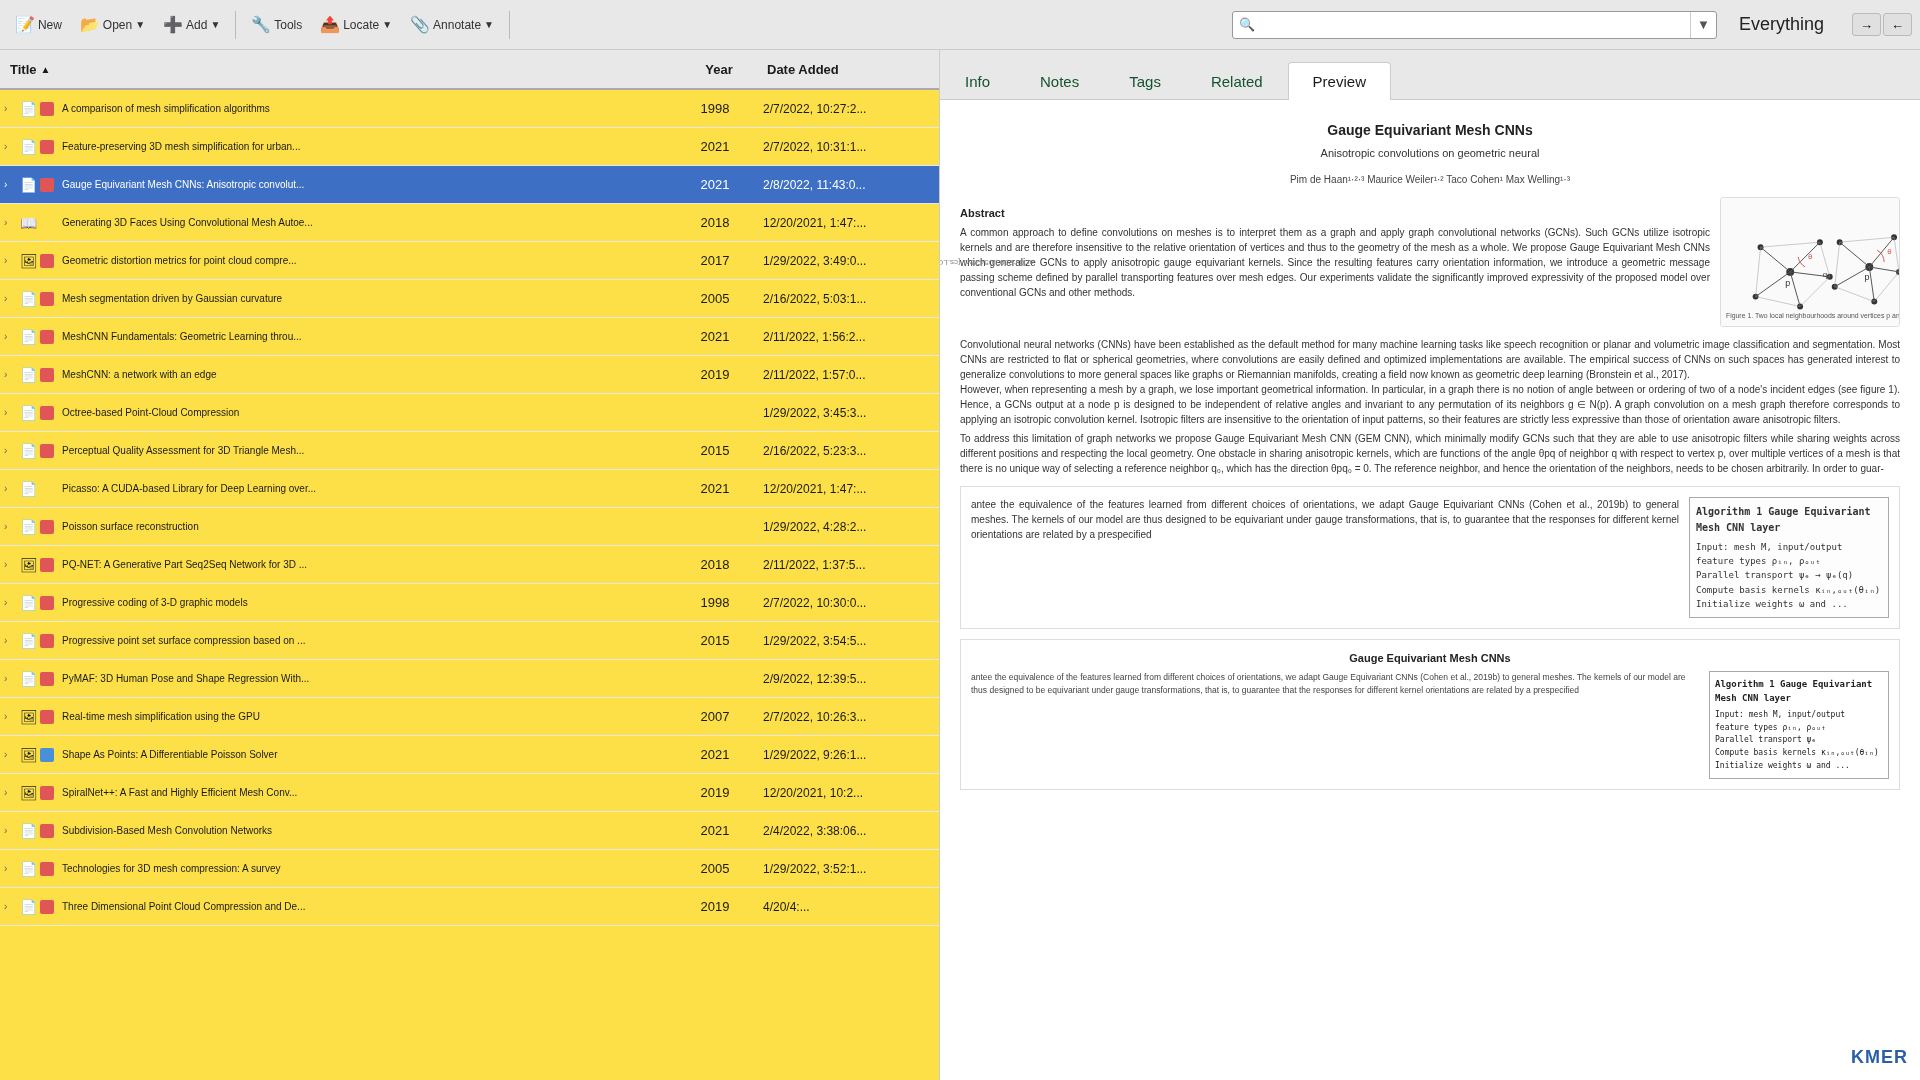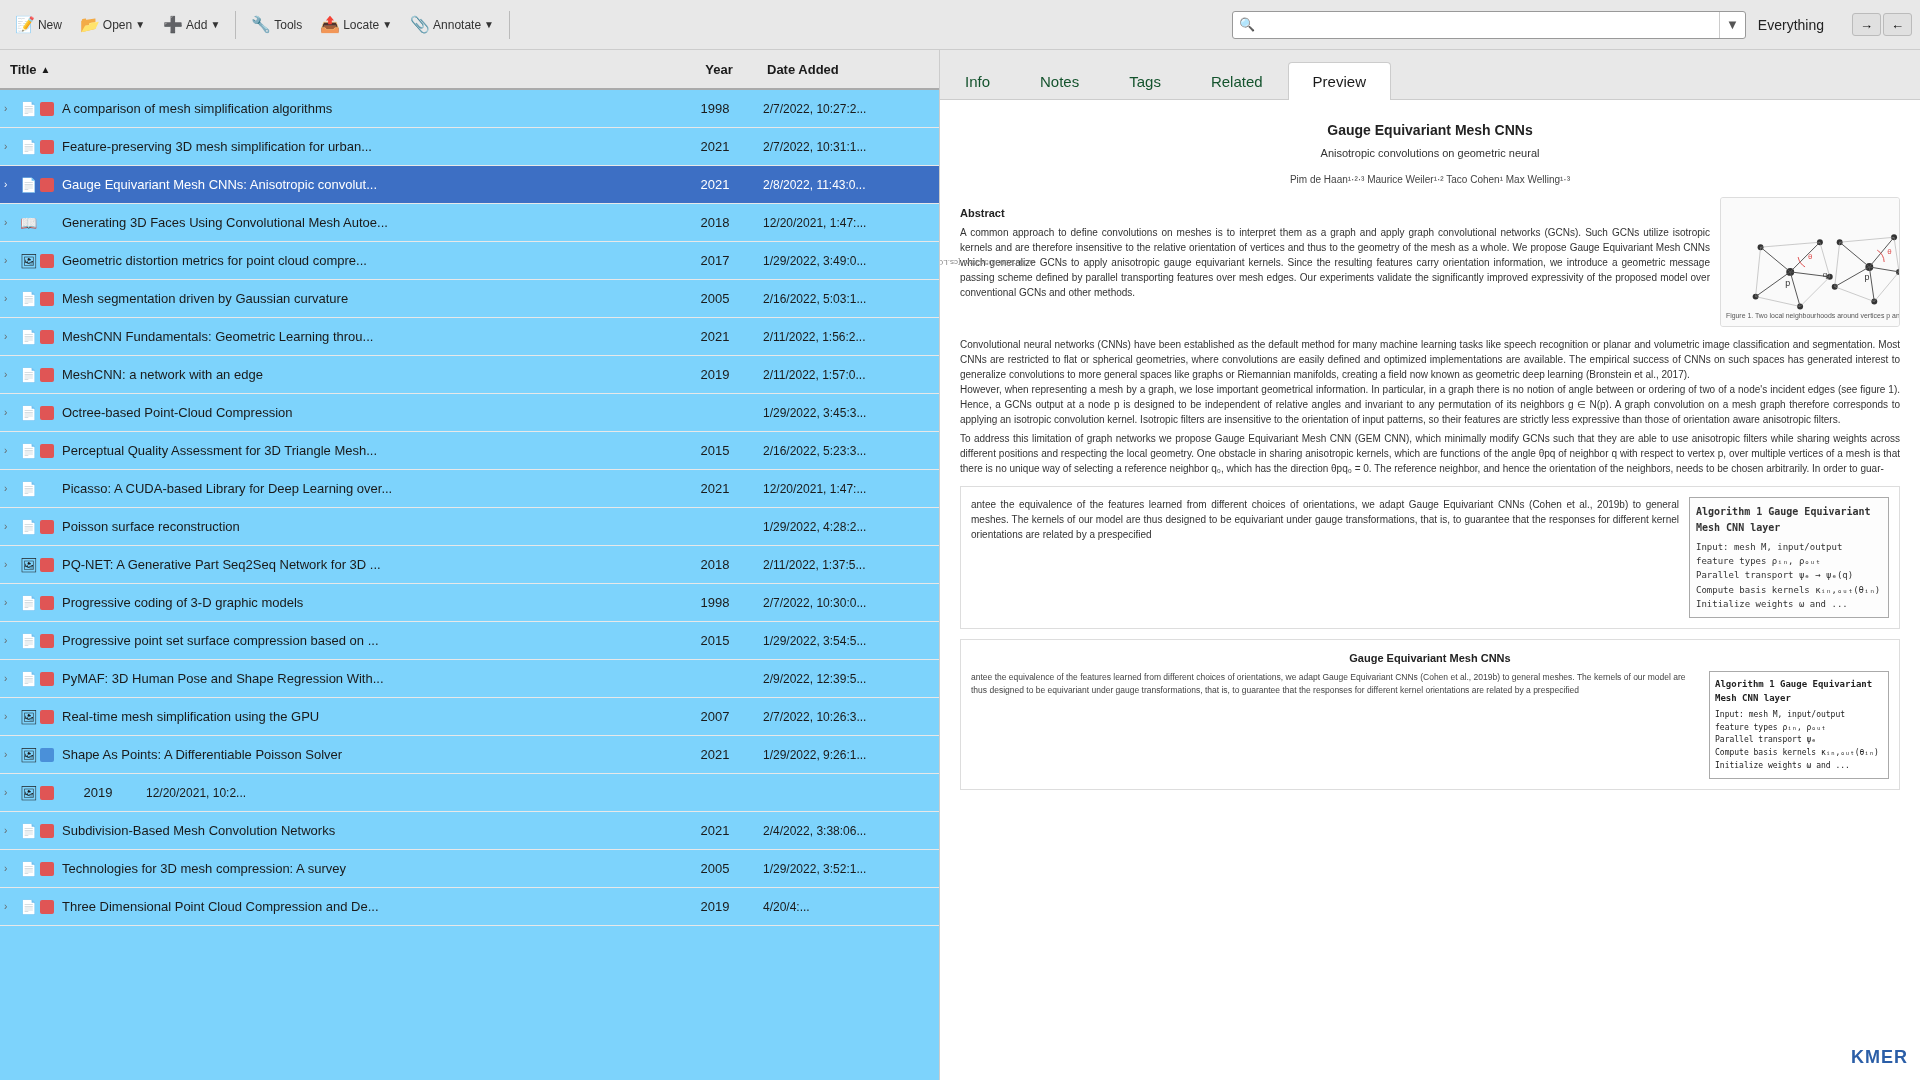--- a/index.html
+++ b/index.html
@@ -26,35 +26,35 @@
     .search-area {
       flex: 1; display: flex; align-items: center; margin: 0 8px; max-width: 600px; margin-left: auto;
     }
     .search-box {
       display: flex; align-items: center; border: 1px solid #999; border-radius: 3px; background: white; height: 28px; flex: 1;
     }
     .search-icon-wrap { padding: 0 6px; color: #666; }
     .search-input { border: none; outline: none; flex: 1; font-size: 13px; padding: 0 4px; }
     .search-dropdown-btn { padding: 0 6px; cursor: pointer; color: #555; border-left: 1px solid #ccc; height: 100%; display: flex; align-items: center; }
     .search-label {
-      margin-left: 4px; font-size: 14px; font-weight: 500; color: #222; white-space: nowrap; padding: 0 8px;
+      margin-left: 14px; font-size: 18px; font-weight: 500; color: #222; white-space: nowrap; padding: 0 8px;
     }
     .nav-btns { display: flex; gap: 2px; margin-left: 8px; }
     .nav-btn { padding: 3px 7px; border: 1px solid #bbb; border-radius: 3px; background: #e0e0e0; cursor: pointer; font-size: 13px; }
 
     
     #main { display: flex; flex: 1; overflow: hidden; }
 
     
     #left-pane {
       width: 940px;
       display: flex;
       flex-direction: column;
       border-right: 1px solid #ccc;
-      background: #7dd3fc;
+      background: #fde047;
       flex-shrink: 0;
     }
 
     
     #col-headers {
       display: flex;
       background: #e8e8e8;
       border-bottom: 2px solid #aaa;
       height: 40px;
       align-items: center;
@@ -79,21 +79,21 @@
       height: 38px;
       border-bottom: 1px solid #e8e8e8;
       cursor: pointer;
       padding: 0 4px;
     }
     .entry-row.selected { background: #3d6fc4; color: white; }
     .expand-btn { width: 16px; font-size: 10px; color: #666; flex-shrink: 0; cursor: pointer; }
     .entry-row.selected .expand-btn { color: white; }
     .entry-icon { width: 20px; flex-shrink: 0; font-size: 14px; }
     .entry-color-dot { width: 14px; height: 14px; border-radius: 2px; flex-shrink: 0; margin-right: 4px; }
-    .entry-title { flex: 1; overflow: hidden; text-overflow: ellipsis; white-space: nowrap; font-size: 13px; padding: 0 4px; }
+    .entry-title { flex: 1; overflow: hidden; text-overflow: ellipsis; white-space: nowrap; font-size: 10px; padding: 0 4px; }
     .entry-year { width: 80px; text-align: center; font-size: 13px; flex-shrink: 0; }
     .entry-date { width: 180px; font-size: 12px; flex-shrink: 0; padding: 0 8px; }
 
     
     #right-pane {
       flex: 1;
       display: flex;
       flex-direction: column;
       background: #f5f5f5;
     }
@@ -403,20 +403,21 @@
       <span class="entry-icon">🖼</span>
       <span class="entry-color-dot" style="background:#4a90d9;"></span>
       <span class="entry-title">Shape As Points: A Differentiable Poisson Solver</span>
       <span class="entry-year">2021</span>
       <span class="entry-date">1/29/2022, 9:26:1...</span>
     </div>
         <div class="entry-row">
       <span class="expand-btn">›</span>
       <span class="entry-icon">🖼</span>
       <span class="entry-color-dot" style="background:#e05555;"></span>
+      <span class="entry-title">SpiralNet++: A Fast and Highly Efficient Mesh Conv...</span>
       <span class="entry-year">2019</span>
       <span class="entry-date">12/20/2021, 10:2...</span>
     </div>
         <div class="entry-row">
       <span class="expand-btn">›</span>
       <span class="entry-icon">📄</span>
       <span class="entry-color-dot" style="background:#e05555;"></span>
       <span class="entry-title">Subdivision-Based Mesh Convolution Networks</span>
       <span class="entry-year">2021</span>
       <span class="entry-date">2/4/2022, 3:38:06...</span>

